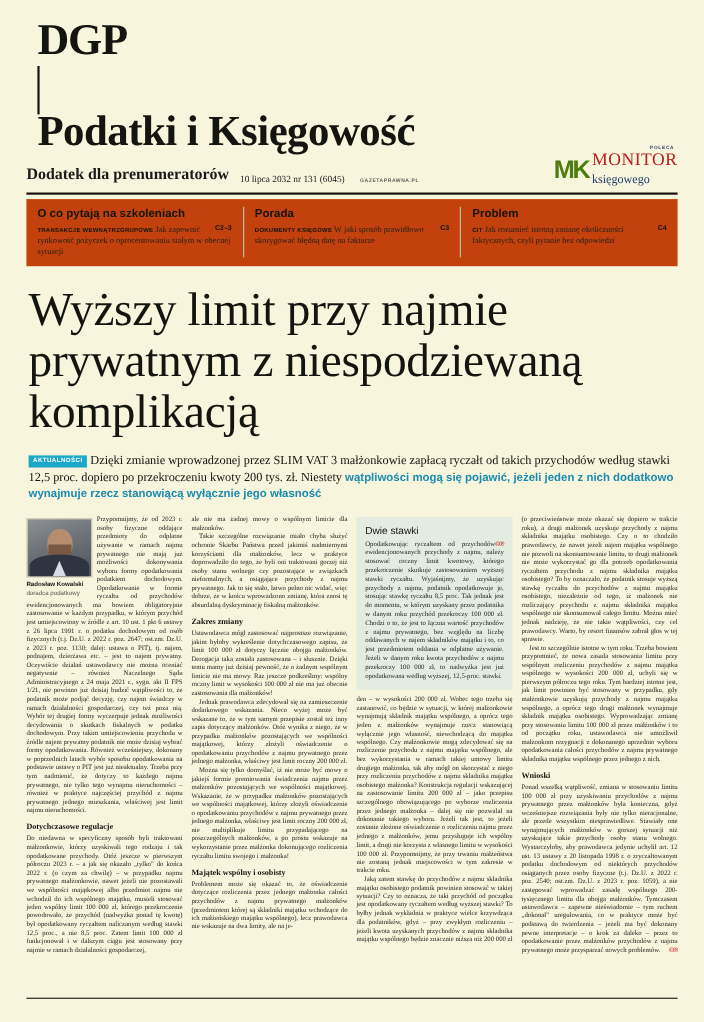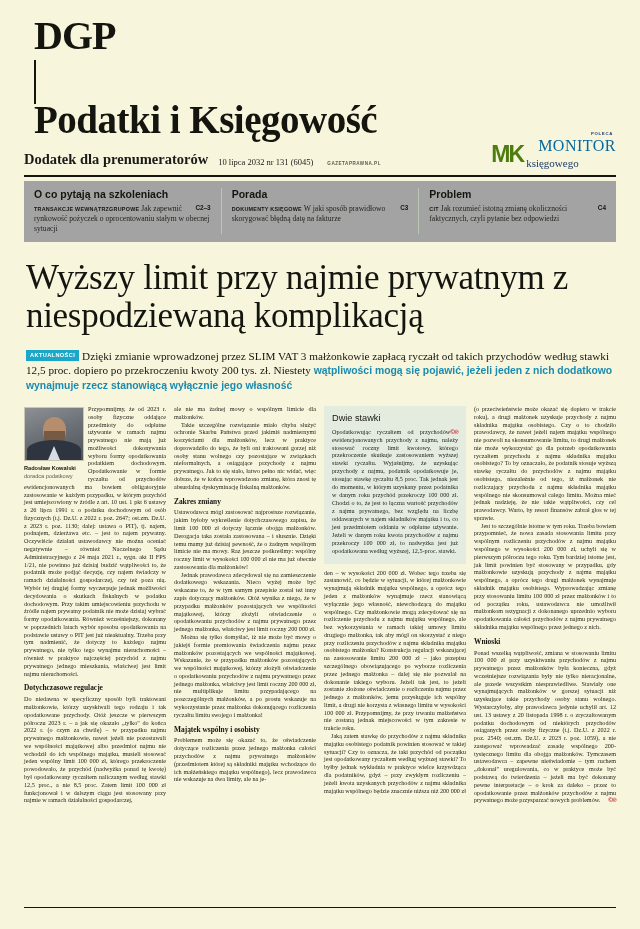--- a/index.html
+++ b/index.html
@@ -110,41 +110,40 @@
     font-size: 23px;
     color: #4d7c0f;
     line-height: 0.9;
     letter-spacing: -2px;
     margin-right: 3px;
   }
   .mk-words { text-align: left; line-height: 1.0; }
   .mk-monitor {
     font-family: "Liberation Serif", serif;
     font-size: 16px;
-    color: #0369a1;
+    color: #b91c1c;
     letter-spacing: 0.5px;
-    margin-left: 12px;
   }
   .mk-ksiegowego {
     font-family: "Liberation Serif", serif;
     font-size: 11px;
     color: #1d3a6b;
     font-style: normal;
   }
 
   .rule-thick {
     border: none;
     border-top: 2.2px solid #15150f;
     margin: 7px 0 0 0;
   }
 
   
   .teasers {
     display: flex;
-    background: #a3a3a3;
+    background: #c2410c;
     padding: 7px 0 8px 0;
     margin-top: 4px;
   }
   .teaser {
     flex: 1;
     padding: 0 10px;
     position: relative;
     box-sizing: border-box;
   }
   .teaser + .teaser { border-left: 0.8px solid #b9c7b2; }
@@ -173,21 +172,21 @@
     font-family: "Liberation Sans", sans-serif;
     font-weight: bold;
     font-size: 6.4px;
     color: #15150f;
     float: right;
   }
 
   
   .headline {
     font-family: "Liberation Serif", serif;
-    font-size: 35px;
+    font-size: 43px;
     line-height: 1.08;
     font-weight: normal;
     color: #15150f;
     margin: 17px 0 0 2px;
     letter-spacing: -0.3px;
   }
   .lede {
     margin: 14px 0 0 2px;
     font-family: "Liberation Serif", serif;
     font-size: 11.2px;

